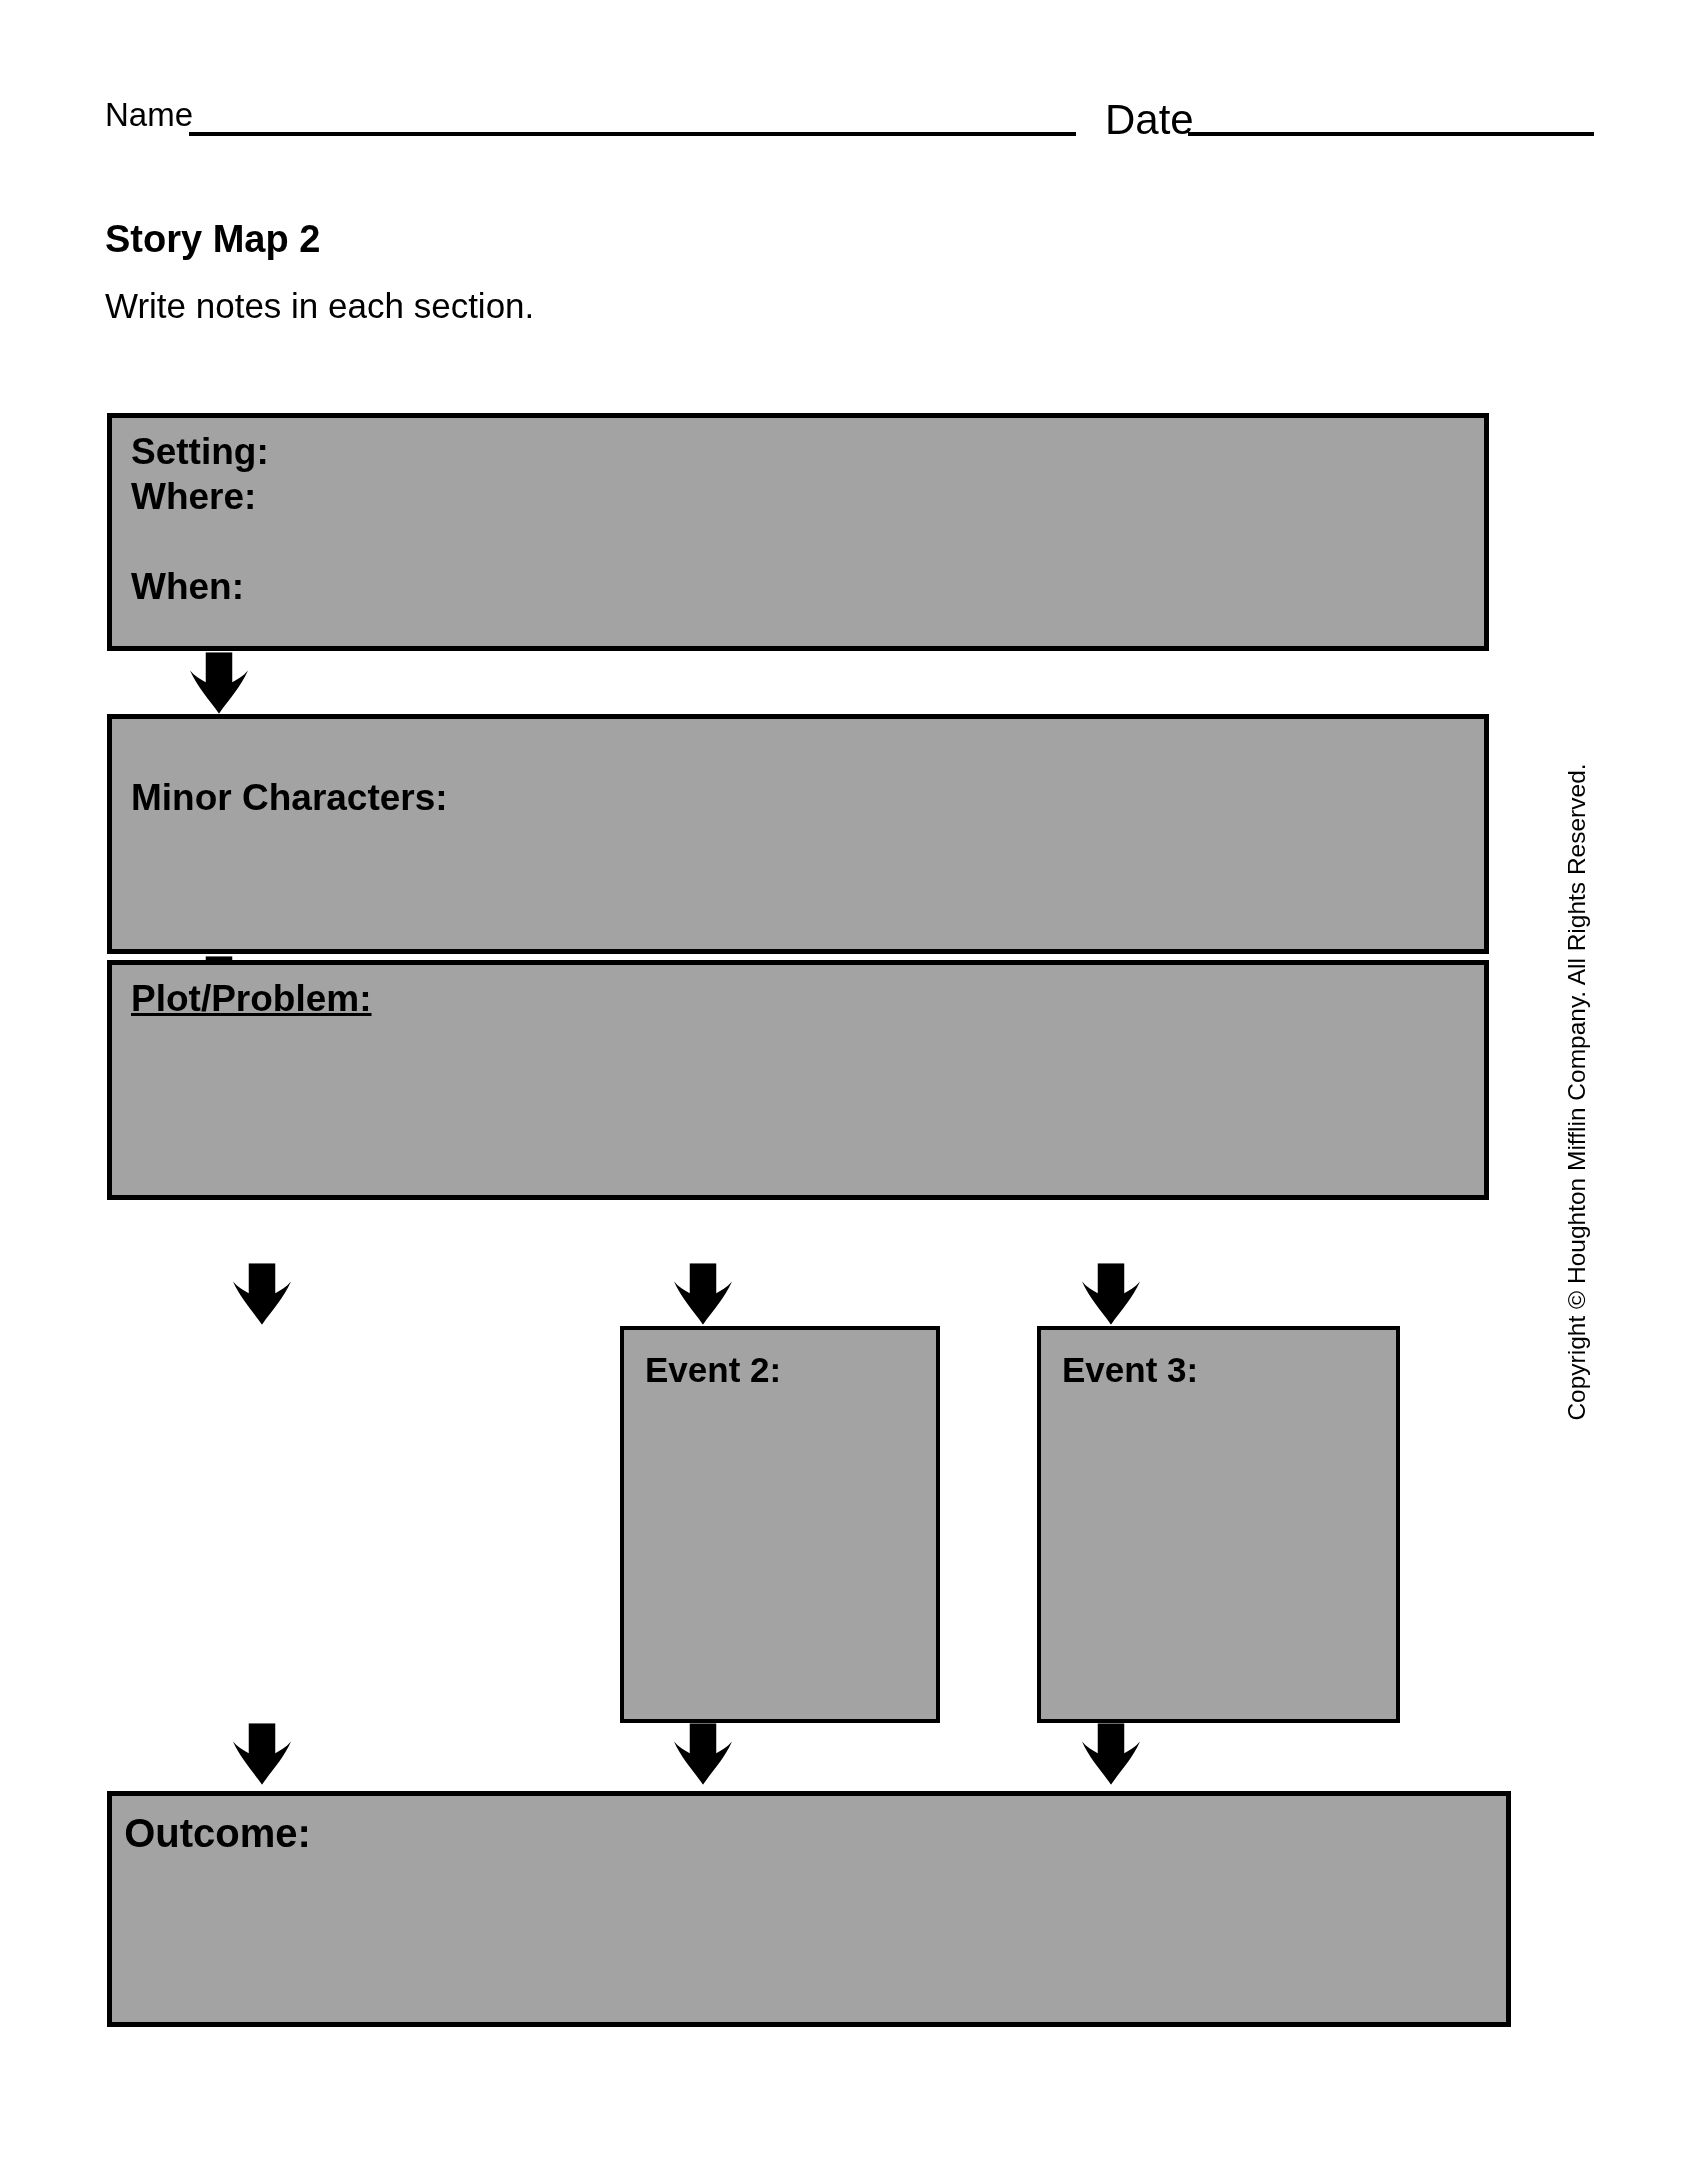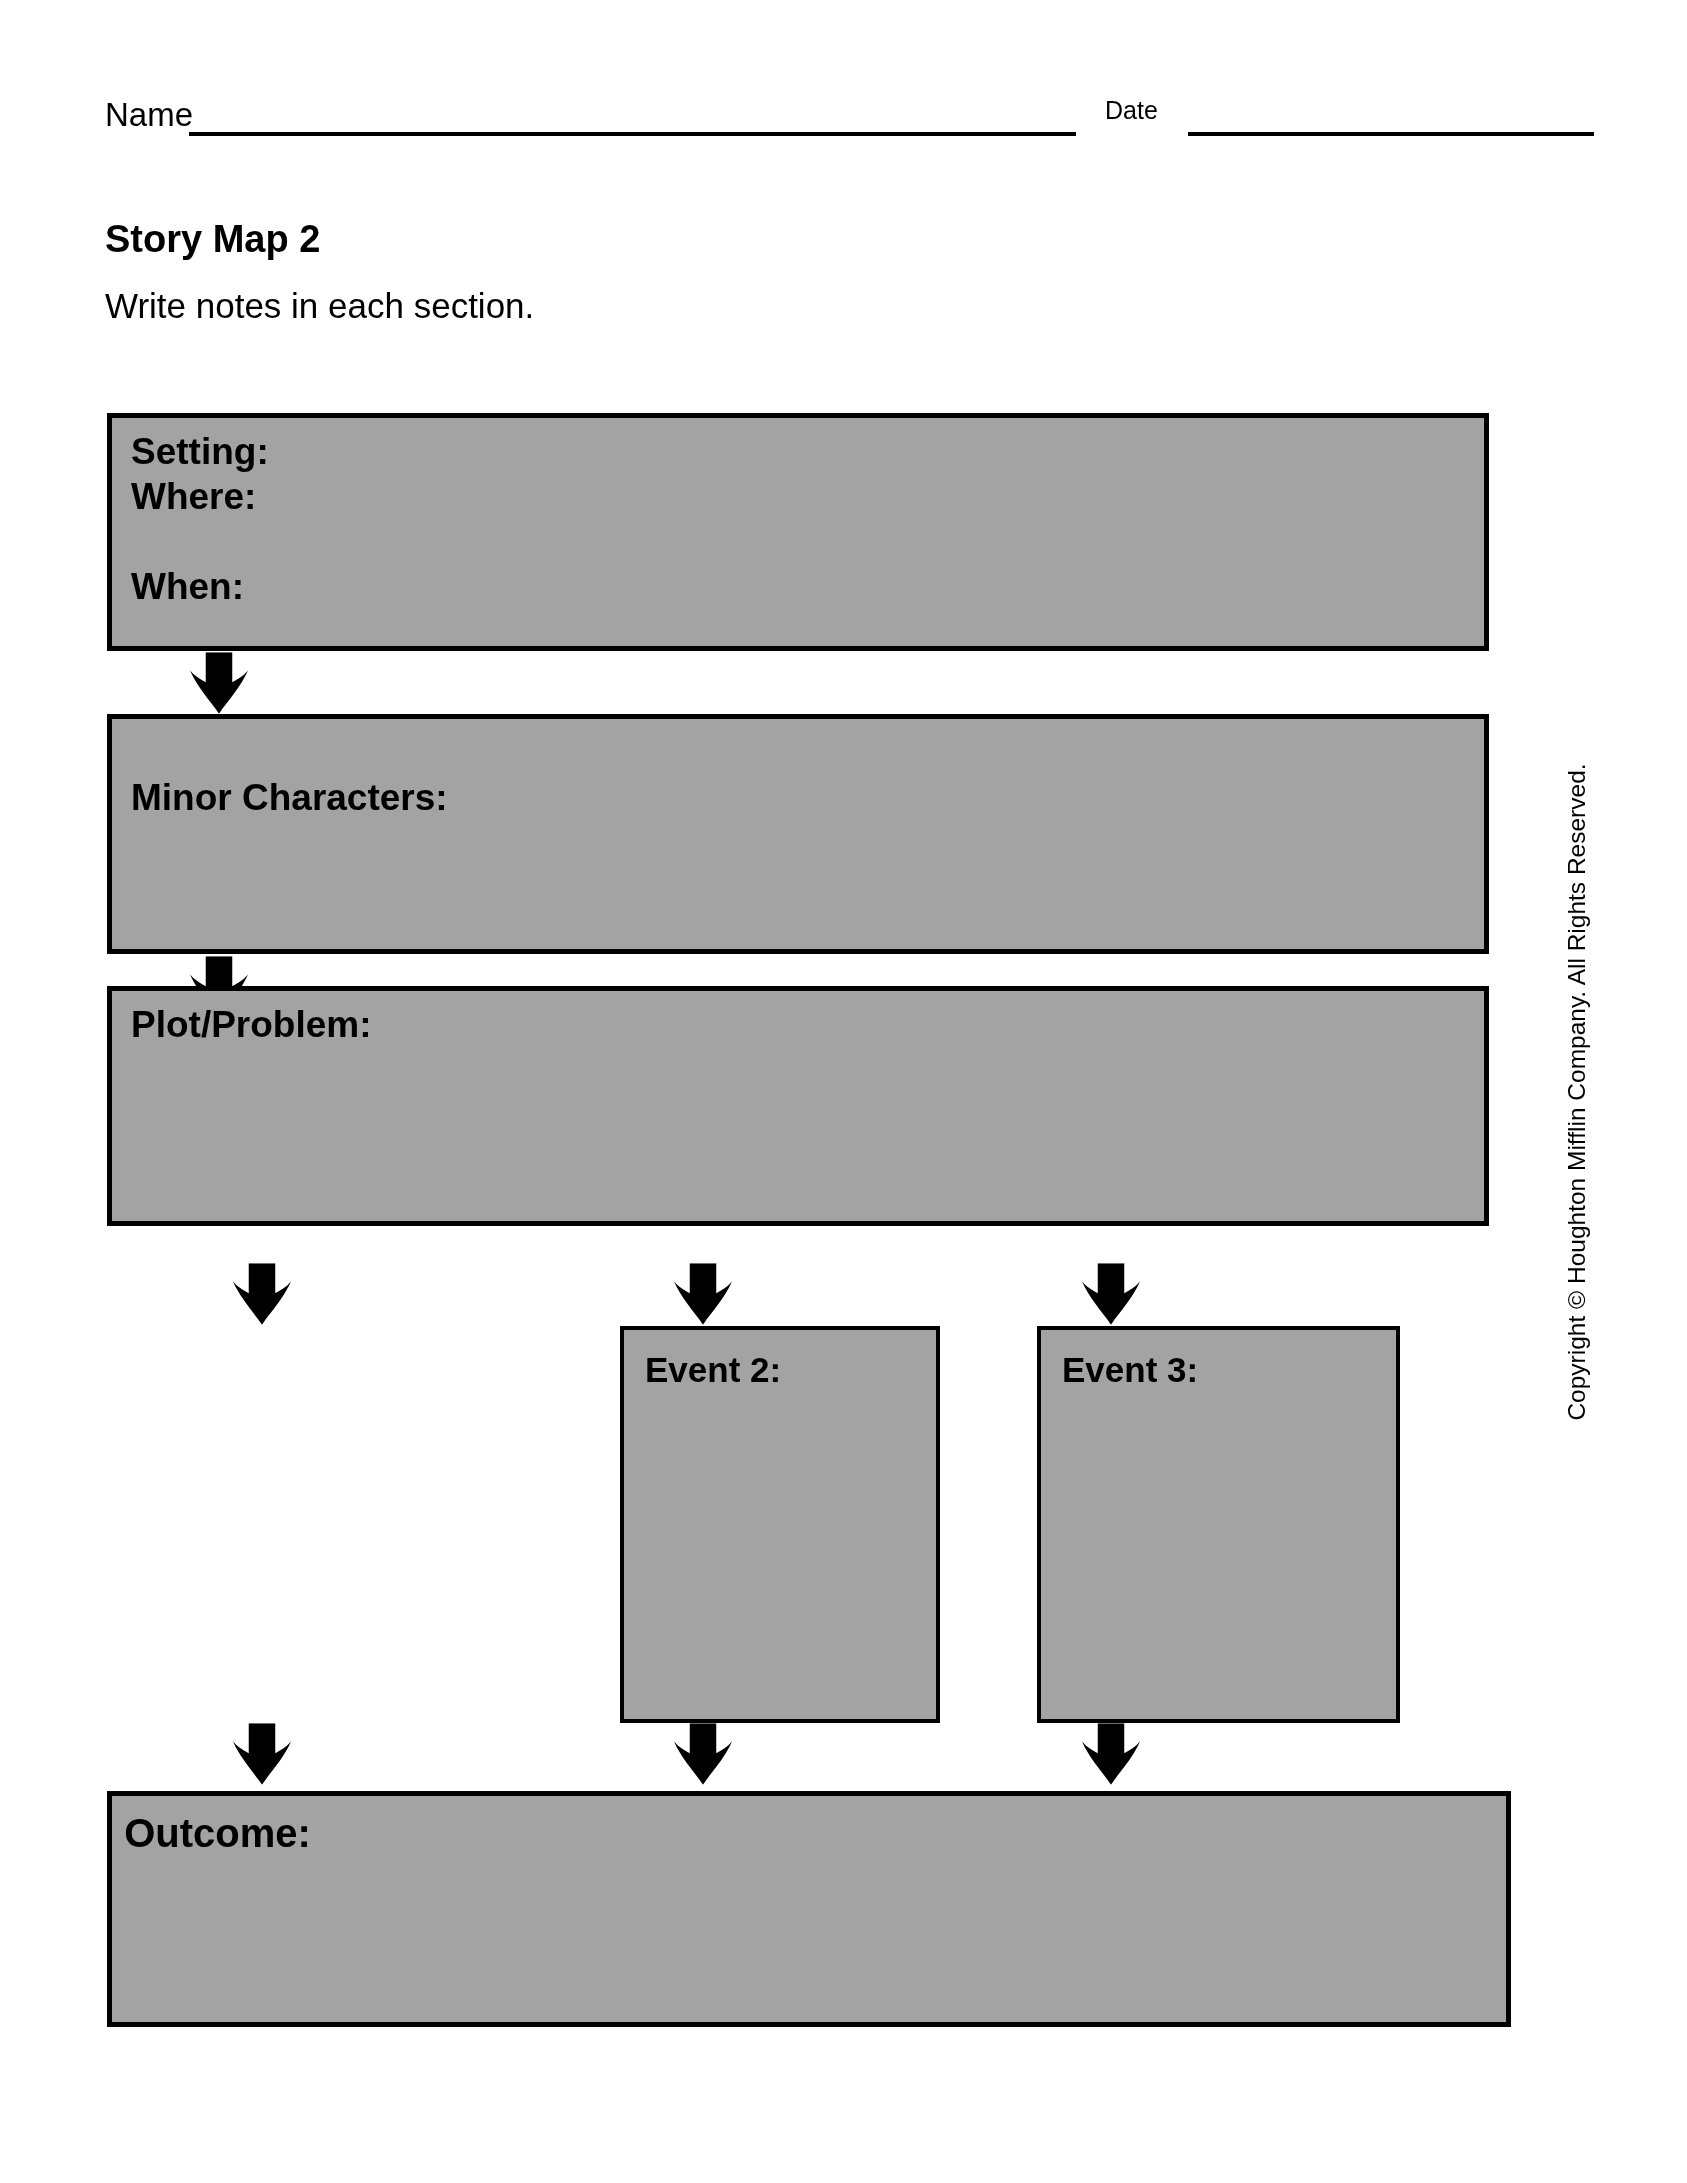--- a/index.html
+++ b/index.html
@@ -34,21 +34,21 @@
     <symbol id="block-arrow" viewBox="0 0 70 74">
       <path d="M19 0 H51 V36 C57 33 64 29 70 22 C61 42 47 57 35 74 C23 57 9 42 0 22 C6 29 13 33 19 36 Z" fill="#000"></path>
     </symbol>
   </defs>
 </svg>
 
 <div id="page">
 
   <div class="txt" style="left:105px; top:96px; font-size:33px;">Name</div>
   <div class="rule" style="left:189px; top:132px; width:887px; height:3.5px;"></div>
-  <div class="txt" style="left:1105px; top:96px; font-size:25px;">Date</div>
+  <div class="txt" style="left:1105px; top:96px; font-size:42px;">Date</div>
   <div class="rule" style="left:1188px; top:132px; width:406px; height:3.5px;"></div>
 
   <div class="txt" style="left:105px; top:218px; font-size:38px; font-weight:bold;">Story Map 2</div>
   <div class="txt" style="left:105px; top:286px; font-size:35px;">Write notes in each section.</div>
 
   <div class="box box-pad" style="left:107px; top:413px; width:1382px; height:238px;">
     <div class="line">Setting:</div>
     <div class="line">Where:</div>
     <div class="line"></div>
     <div class="line">When:</div>
@@ -64,21 +64,21 @@
     <div class="line"></div>
     <div class="line">Minor Characters:</div>
   </div>
 
   <div class="arrow" style="left:190px; top:955px;">
     <svg viewBox="0 0 70 74">
         <use href="#block-arrow"></use>
       </svg>
   </div>
 
-  <div class="box box-pad" style="left:107px; top:986px; width:1382px; height:240px;">
+  <div class="box box-pad" style="left:107px; top:960px; width:1382px; height:240px;text-decoration:underline;">
     <div class="line">Plot/Problem:</div>
   </div>
 
   <div class="arrow" style="left:233px; top:1262px;">
     <svg viewBox="0 0 70 74">
         <use href="#block-arrow"></use>
       </svg>
   </div>
   <div class="arrow" style="left:674px; top:1262px;">
     <svg viewBox="0 0 70 74">

